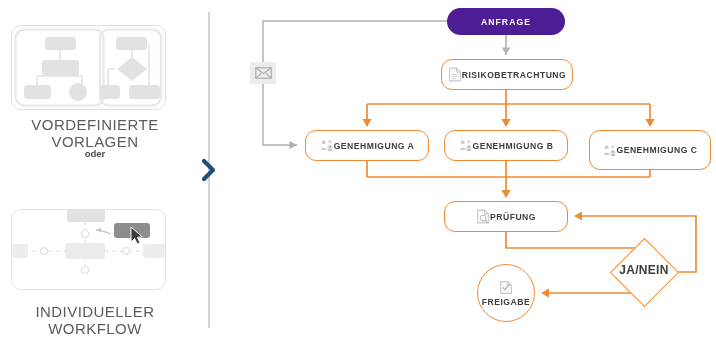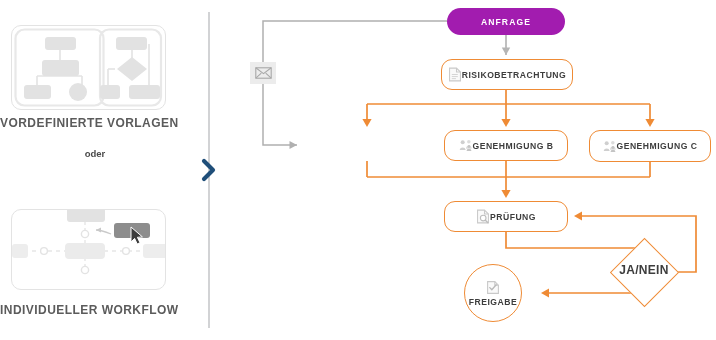--- a/index.html
+++ b/index.html
@@ -39,22 +39,23 @@
     left: 11px; top: 25px;
     width: 155px; height: 85px;
   }
   #card-custom {
     left: 11px; top: 209px;
     width: 155px; height: 81px;
   }
   .tpl-label {
     position: absolute;
     width: 190px;
-    font-size: 12px;
-    font-weight: bold;
+    text-align: center;
+    font-size: 15px;
+    font-weight: normal;
     letter-spacing: 0.45px;
     color: #5b5b5b;
   }
   #label-templates { left: 0; top: 116px; }
   #label-custom    { left: 0; top: 289px; margin-top: 14px; }
   #label-or {
     position: absolute;
     left: 0; top: 148px;
     width: 190px;
     text-align: center;
@@ -88,41 +89,41 @@
     letter-spacing: 0.5px;
     white-space: nowrap;
   }
   .node-orange {
     border: 1.7px solid #ef8b35;
     border-radius: 11px;
     background: #ffffff;
     color: #3d3d3d;
   }
   .node-gray-fill {
-    background: #a21caf;
+    background: #4c1d95;
     border-radius: 14px;
     color: #ffffff;
     letter-spacing: 1.1px;
   }
   .node-circle {
     border: 1.7px solid #ef8b35;
     border-radius: 50%;
     background: #fff;
     color: #3d3d3d;
     flex-direction: column;
     gap: 2px;
   }
 
   #n-anfrage       { left: 447px; top: 8px;   width: 118px; height: 27px; }
   #n-risiko        { left: 441px; top: 59px;  width: 132px; height: 31px; }
   #n-gena          { left: 305px; top: 130px; width: 124px; height: 31px; }
   #n-genb          { left: 444px; top: 130px; width: 124px; height: 31px; text-align: right; }
-  #n-genc          { left: 589px; top: 130px; width: 122px; height: 32px; }
+  #n-genc          { left: 589px; top: 130px; width: 122px; height: 40px; }
   #n-pruefung      { left: 444px; top: 201px; width: 124px; height: 31px; }
-  #n-freigabe      { left: 464px; top: 264px; width: 58px;  height: 58px; }
+  #n-freigabe      { left: 477px; top: 264px; width: 58px;  height: 58px; }
 
   .node-icon {
     width: 14px; height: 15px;
     flex: 0 0 auto;
     display: block;
   }
 
   
   #n-janein {
     position: absolute;
@@ -299,20 +300,31 @@
 
   <div class="node node-orange" id="n-risiko">
     <svg class="node-icon" viewBox="0 0 14 16">
       <path d="M1.2 1.2 h7.4 l4.2 4.2 v9.4 h-11.6 Z" fill="#fafafa" stroke="#c9c9c9" stroke-width="1.1"></path>
       <path d="M8.6 1.2 v4.2 h4.2" fill="none" stroke="#c9c9c9" stroke-width="1.1"></path>
       <path d="M3.6 8 h6.4 M3.6 10.2 h6.4 M3.6 12.4 h4.4" stroke="#d2d2d2" stroke-width="1"></path>
     </svg>
     <span>RISIKOBETRACHTUNG</span>
   </div>
 
+  <div class="node node-orange" id="n-gena">
+    <svg class="node-icon" viewBox="0 0 16 14">
+      <circle cx="4.2" cy="3.4" r="2.3" fill="#cfcfcf"></circle>
+      <path d="M0.7 12 a3.6 3.6 0 0 1 7 0 Z" fill="#cfcfcf"></path>
+      <circle cx="11.2" cy="2.8" r="2" fill="#dcdcdc"></circle>
+      <path d="M8 10.6 a3.2 3.2 0 0 1 6.4 0 Z" fill="#dcdcdc"></path>
+      <circle cx="11.4" cy="8.2" r="1.7" fill="#c4c4c4"></circle>
+      <path d="M8.6 13.4 a2.8 2.8 0 0 1 5.6 0 Z" fill="#c4c4c4"></path>
+    </svg>
+    <span>GENEHMIGUNG A</span>
+  </div>
 
   <div class="node node-orange" id="n-genb">
     <svg class="node-icon" viewBox="0 0 16 14">
       <circle cx="4.2" cy="3.4" r="2.3" fill="#cfcfcf"></circle>
       <path d="M0.7 12 a3.6 3.6 0 0 1 7 0 Z" fill="#cfcfcf"></path>
       <circle cx="11.2" cy="2.8" r="2" fill="#dcdcdc"></circle>
       <path d="M8 10.6 a3.2 3.2 0 0 1 6.4 0 Z" fill="#dcdcdc"></path>
       <circle cx="11.4" cy="8.2" r="1.7" fill="#c4c4c4"></circle>
       <path d="M8.6 13.4 a2.8 2.8 0 0 1 5.6 0 Z" fill="#c4c4c4"></path>
     </svg>

